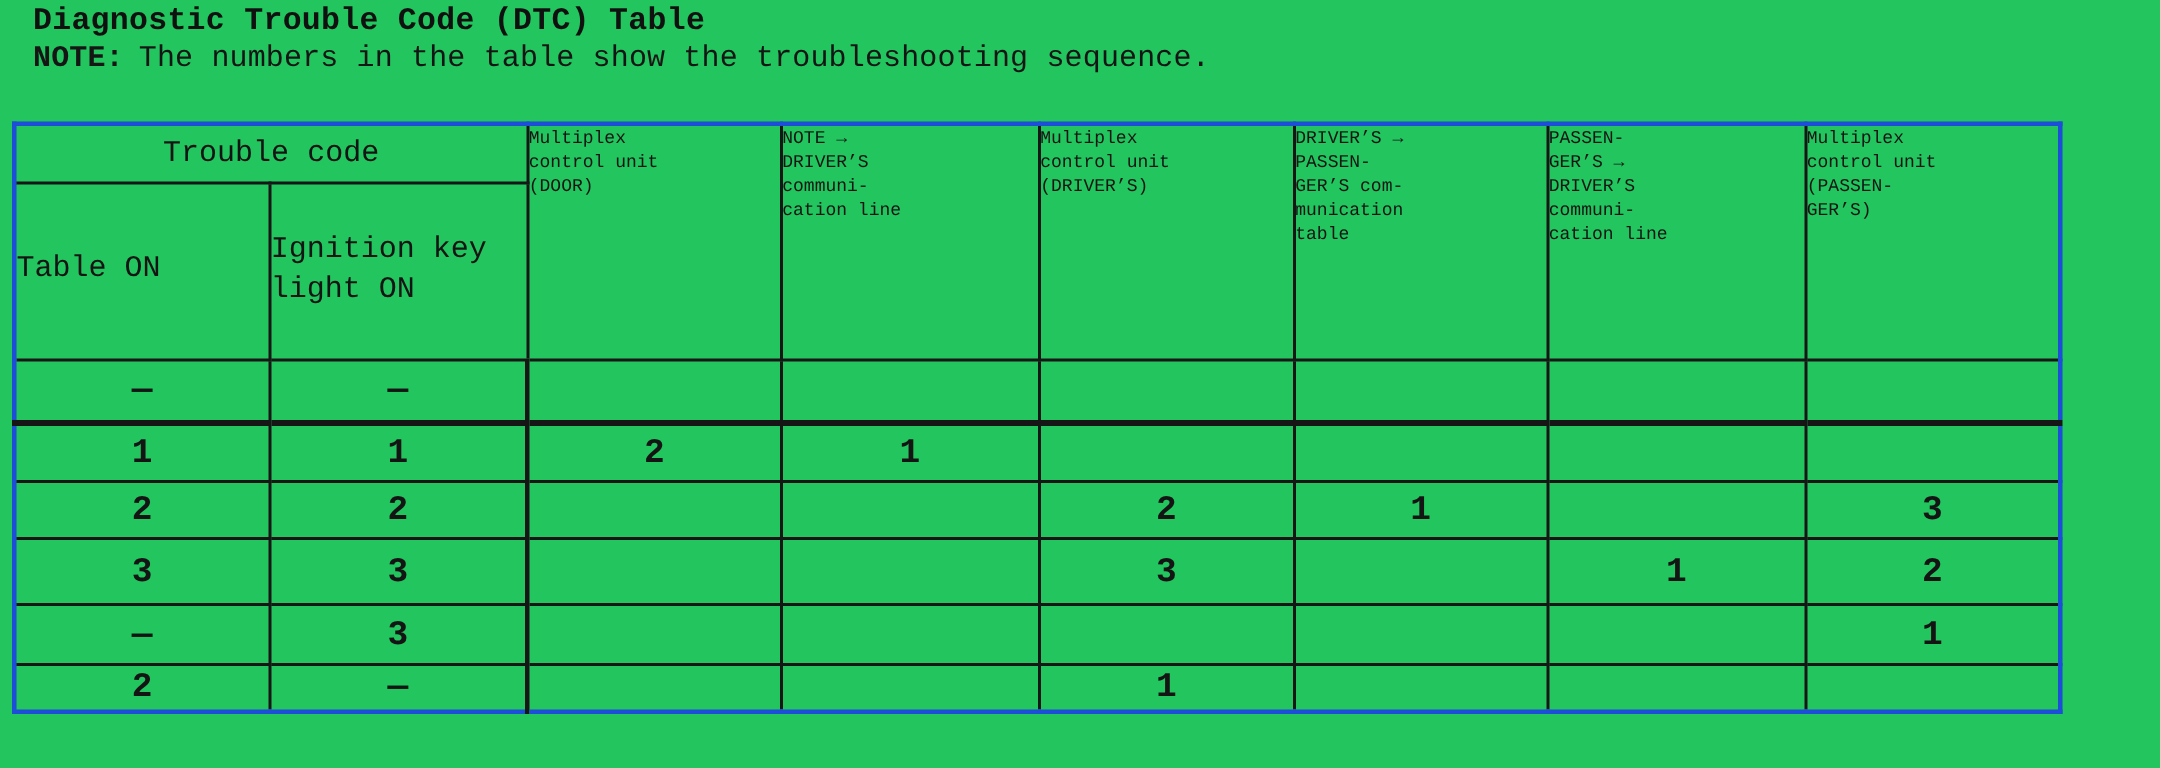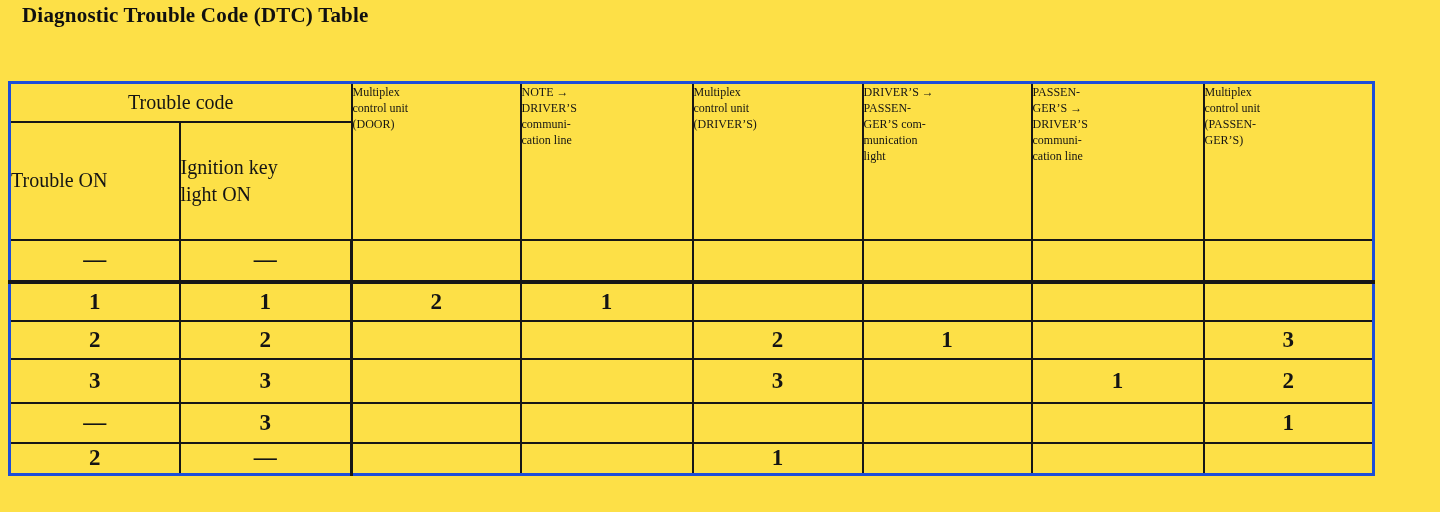--- a/index.html
+++ b/index.html
@@ -1,21 +1,21 @@
 <!DOCTYPE html>
 <html><head>
 <meta charset="utf-8">
 <style>
   html, body { margin: 0; padding: 0; background: #ffffff; }
   .page {
     position: relative;
     width: 1440px;
     height: 512px;
-    background: #fde047;
-    font-family: Liberation Serif, serif;
+    background: #22c55e;
+    font-family: Liberation Mono, monospace;
     color: #141414;
     overflow: hidden;
   }
   .title {
     position: absolute;
     left: 22px;
     top: 3px;
     font-size: 21px;
     font-weight: 700;
     letter-spacing: 0.2px;
@@ -95,20 +95,23 @@
   tr.row-6 { height: 32px; }
   tr.row-1 td { border-bottom-width: 4px; }
 </style>
 </head>
 <body>
 
 <div class="page">
 
   <div class="title">Diagnostic Trouble Code (DTC) Table</div>
 
+  <div class="note">
+    <span class="note-label">NOTE:</span><span>The numbers in the table show the troubleshooting sequence.</span>
+  </div>
 
   <table class="dtc-table">
     <colgroup>
       <col style="width:170px">
         <col style="width:172px">
         <col style="width:169px">
         <col style="width:172px">
       <col style="width:170px">
         <col style="width:169px">
         <col style="width:172px">
@@ -124,33 +127,33 @@
 DRIVER’S
 communi-
 cation line</th>
         <th rowspan="2" class="col-head">Multiplex
 control unit
 (DRIVER’S)</th>
         <th rowspan="2" class="col-head">DRIVER’S →
 PASSEN-
 GER’S com-
 munication
-light</th>
+table</th>
         <th rowspan="2" class="col-head">PASSEN-
 GER’S →
 DRIVER’S
 communi-
 cation line</th>
         <th rowspan="2" class="col-head">Multiplex
 control unit
 (PASSEN-
 GER’S)</th>
       </tr>
       <tr class="r-sub">
-        <th class="sub-head">Trouble ON</th>
+        <th class="sub-head">Table ON</th>
         <th class="sub-head">Ignition key
 light ON</th>
       </tr>
     </thead>
     <tbody>
       <tr class="row-1">
         <td>—</td>
         <td>—</td>
         <td></td>
         <td></td>

